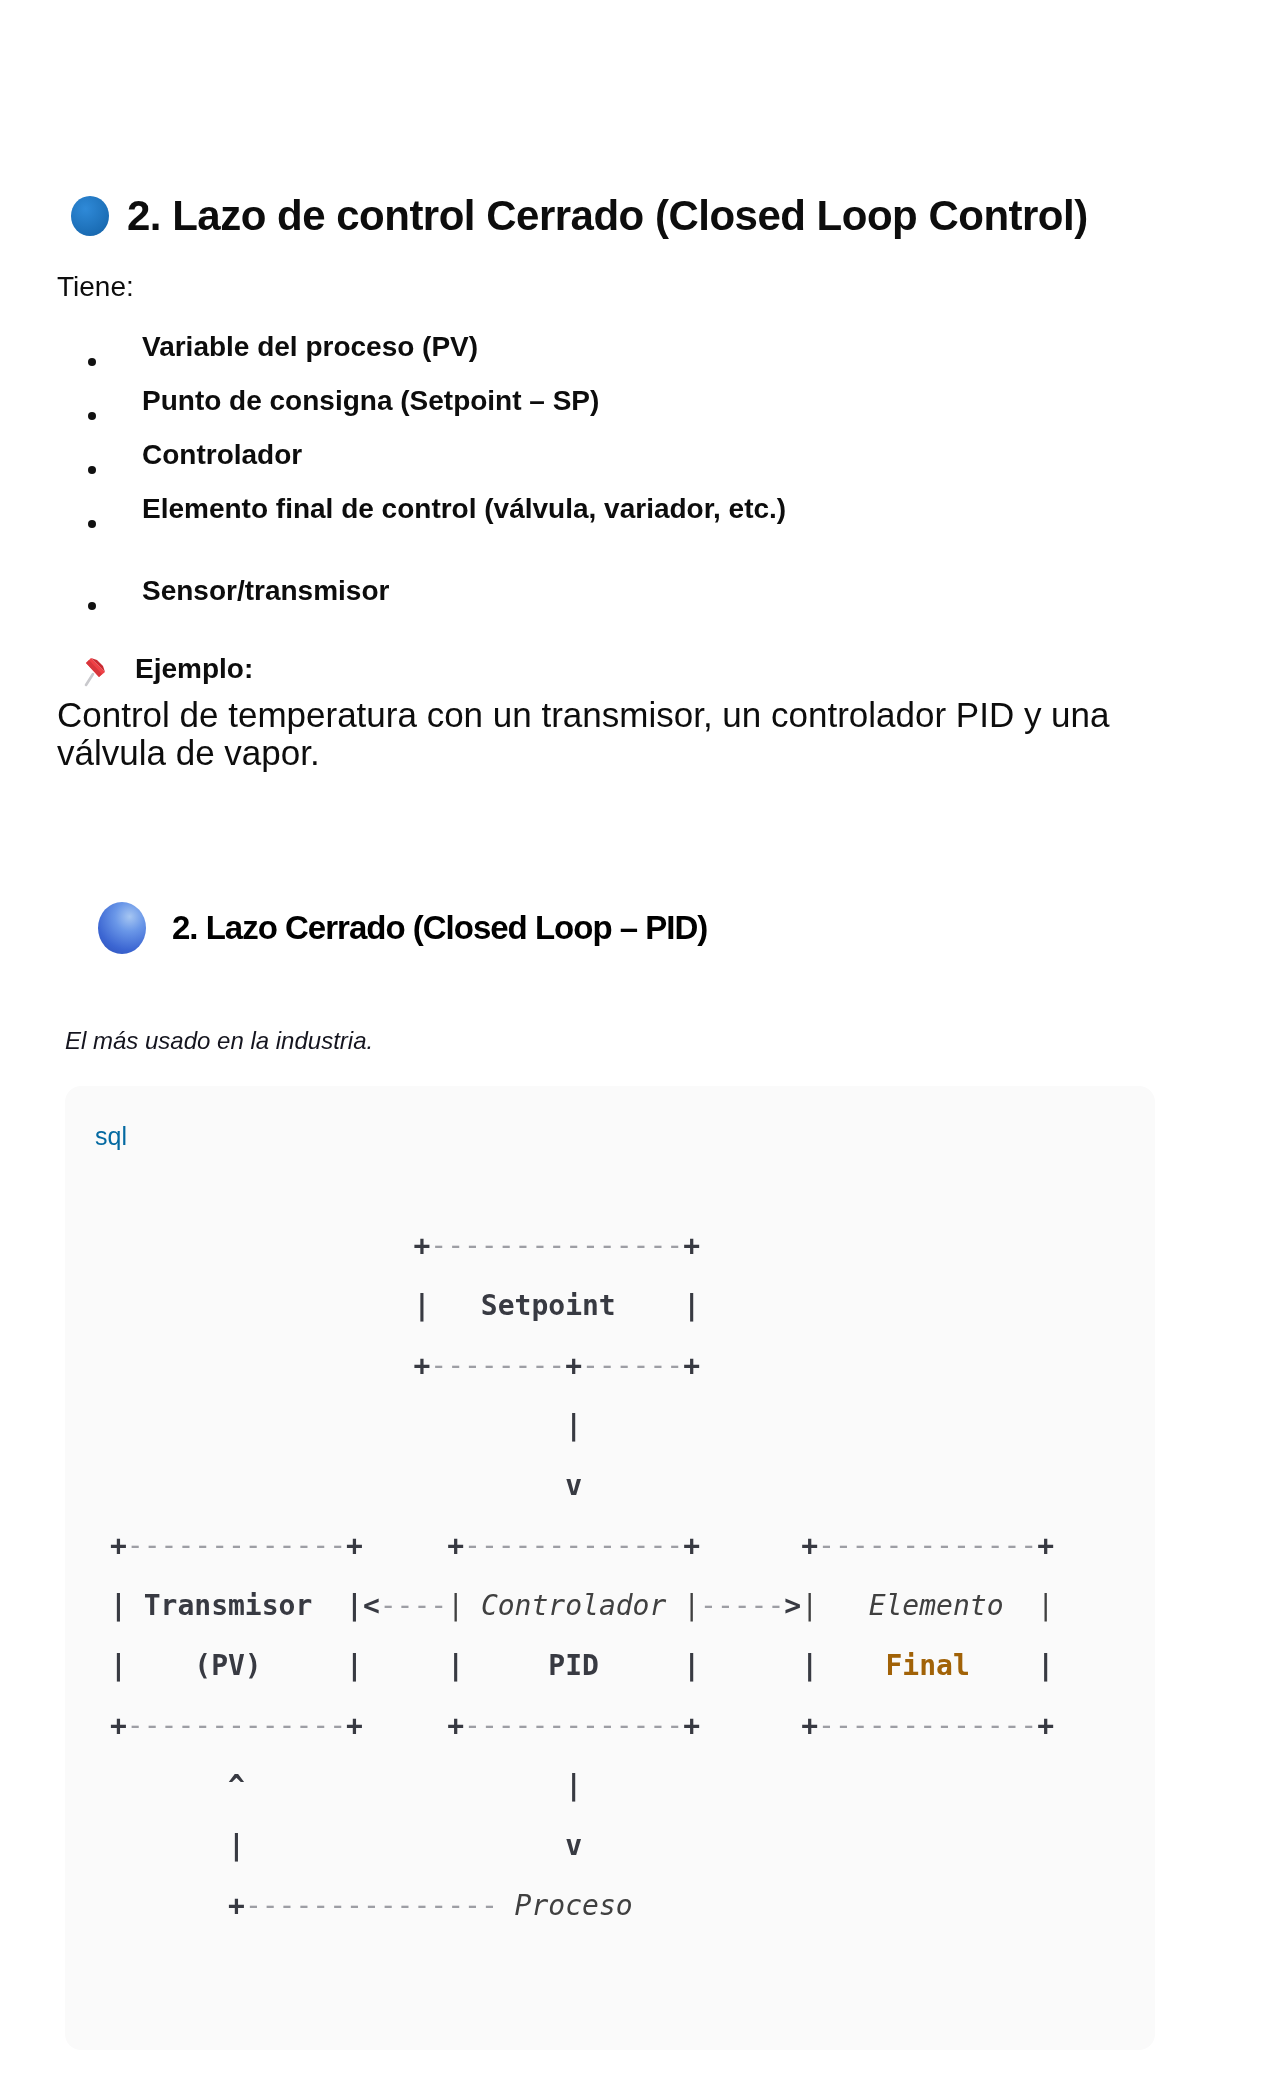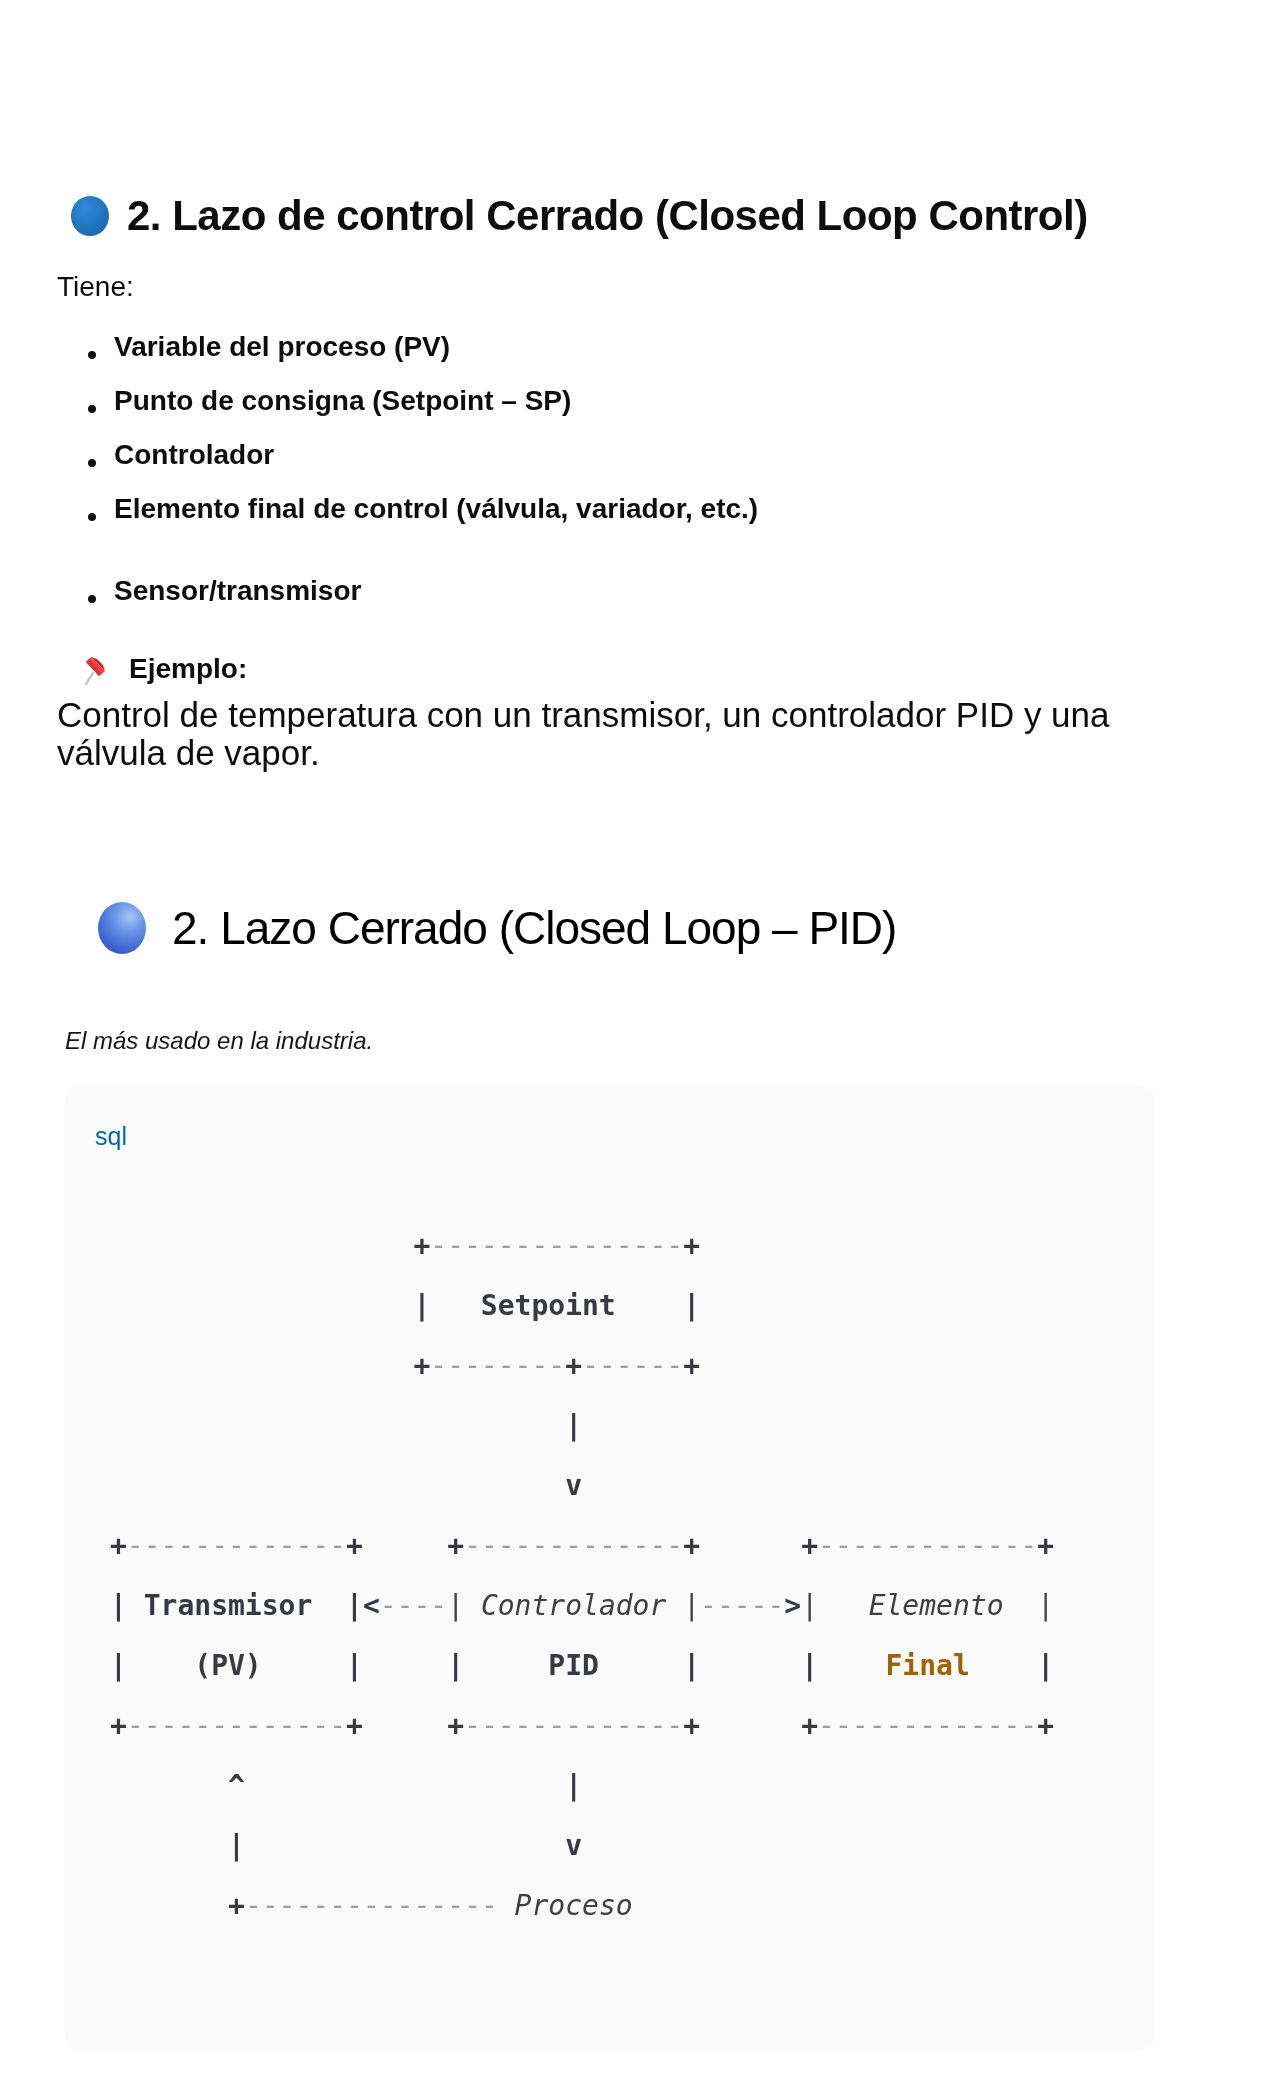--- a/index.html
+++ b/index.html
@@ -15,38 +15,38 @@
   .h1-row{display:flex;align-items:center;}
   .blue-circle{
     width:38px;height:40px;border-radius:50%;
     margin-left:14px;margin-right:18px;flex:0 0 auto;
     background:radial-gradient(circle at 38% 32%, #2f8ad8 0%, #1b6db5 70%, #155e9f 100%);
   }
   .h1-text{font-size:42px;font-weight:bold;line-height:48px;letter-spacing:-0.5px;}
   .para{font-size:28px;line-height:38px;margin:28px 0 0 0;}
   .list-label{font-size:28px;line-height:38px;margin:28px 0 0 0;}
   ul.features{list-style:none;margin:22px 0 0 0;padding:0 0 0 31px;}
-  ul.features li{display:flex;align-items:center;margin:0 0 16px 0;}
+  ul.features li{display:flex;align-items:flex-end;margin:0 0 16px 0;gap:28px;}
   ul.features li:last-child{margin-bottom:0;margin-top:44px;}
   .dot{width:8px;height:8px;border-radius:50%;background:#111;margin:15px 18px 0 0;flex:0 0 auto;}
   .li-text{font-size:28px;font-weight:bold;line-height:38px;}
-  .example-row{display:flex;align-items:center;margin:40px 0 0 20px;}
+  .example-row{display:flex;align-items:flex-end;margin:40px 0 0 20px;gap:6px;}
   .pin-wrap{width:34px;height:36px;margin-right:18px;flex:0 0 auto;}
   .example-label{font-size:28px;font-weight:bold;line-height:38px;}
   .example-text{font-size:35px;line-height:38px;margin:8px 0 0 0;}
 
   
   .image-section{margin-top:128px;filter:blur(0.4px);}
   .h2-row{display:flex;align-items:center;margin-left:41px;}
   .blue-sphere{
     width:48px;height:52px;border-radius:50%;
     margin-right:26px;flex:0 0 auto;
     background:radial-gradient(circle at 66% 28%, #a6c6f2 0%, #6a97e8 30%, #3c66d2 68%, #2c4db4 100%);
   }
-  .h2-text{font-size:46px;font-weight:normal;line-height:56px;letter-spacing:-1px;color:#000;}
+  .h2-text{font-size:33px;font-weight:bold;line-height:56px;letter-spacing:-1px;color:#000;}
   .subtitle{font-size:24px;line-height:42px;font-style:italic;color:#15151f;margin:64px 0 0 8px;}
 
   .code-block{
     margin:24px 0 0 8px;width:1090px;height:964px;
     background:#fafafa;border-radius:16px;
     padding:36px 0 0 30px;box-sizing:border-box;
   }
   .code-lang{font-size:25px;line-height:28px;color:#0369a1;}
   pre.diagram{
     margin:66px 0 0 0;padding:0 0 0 15px;

